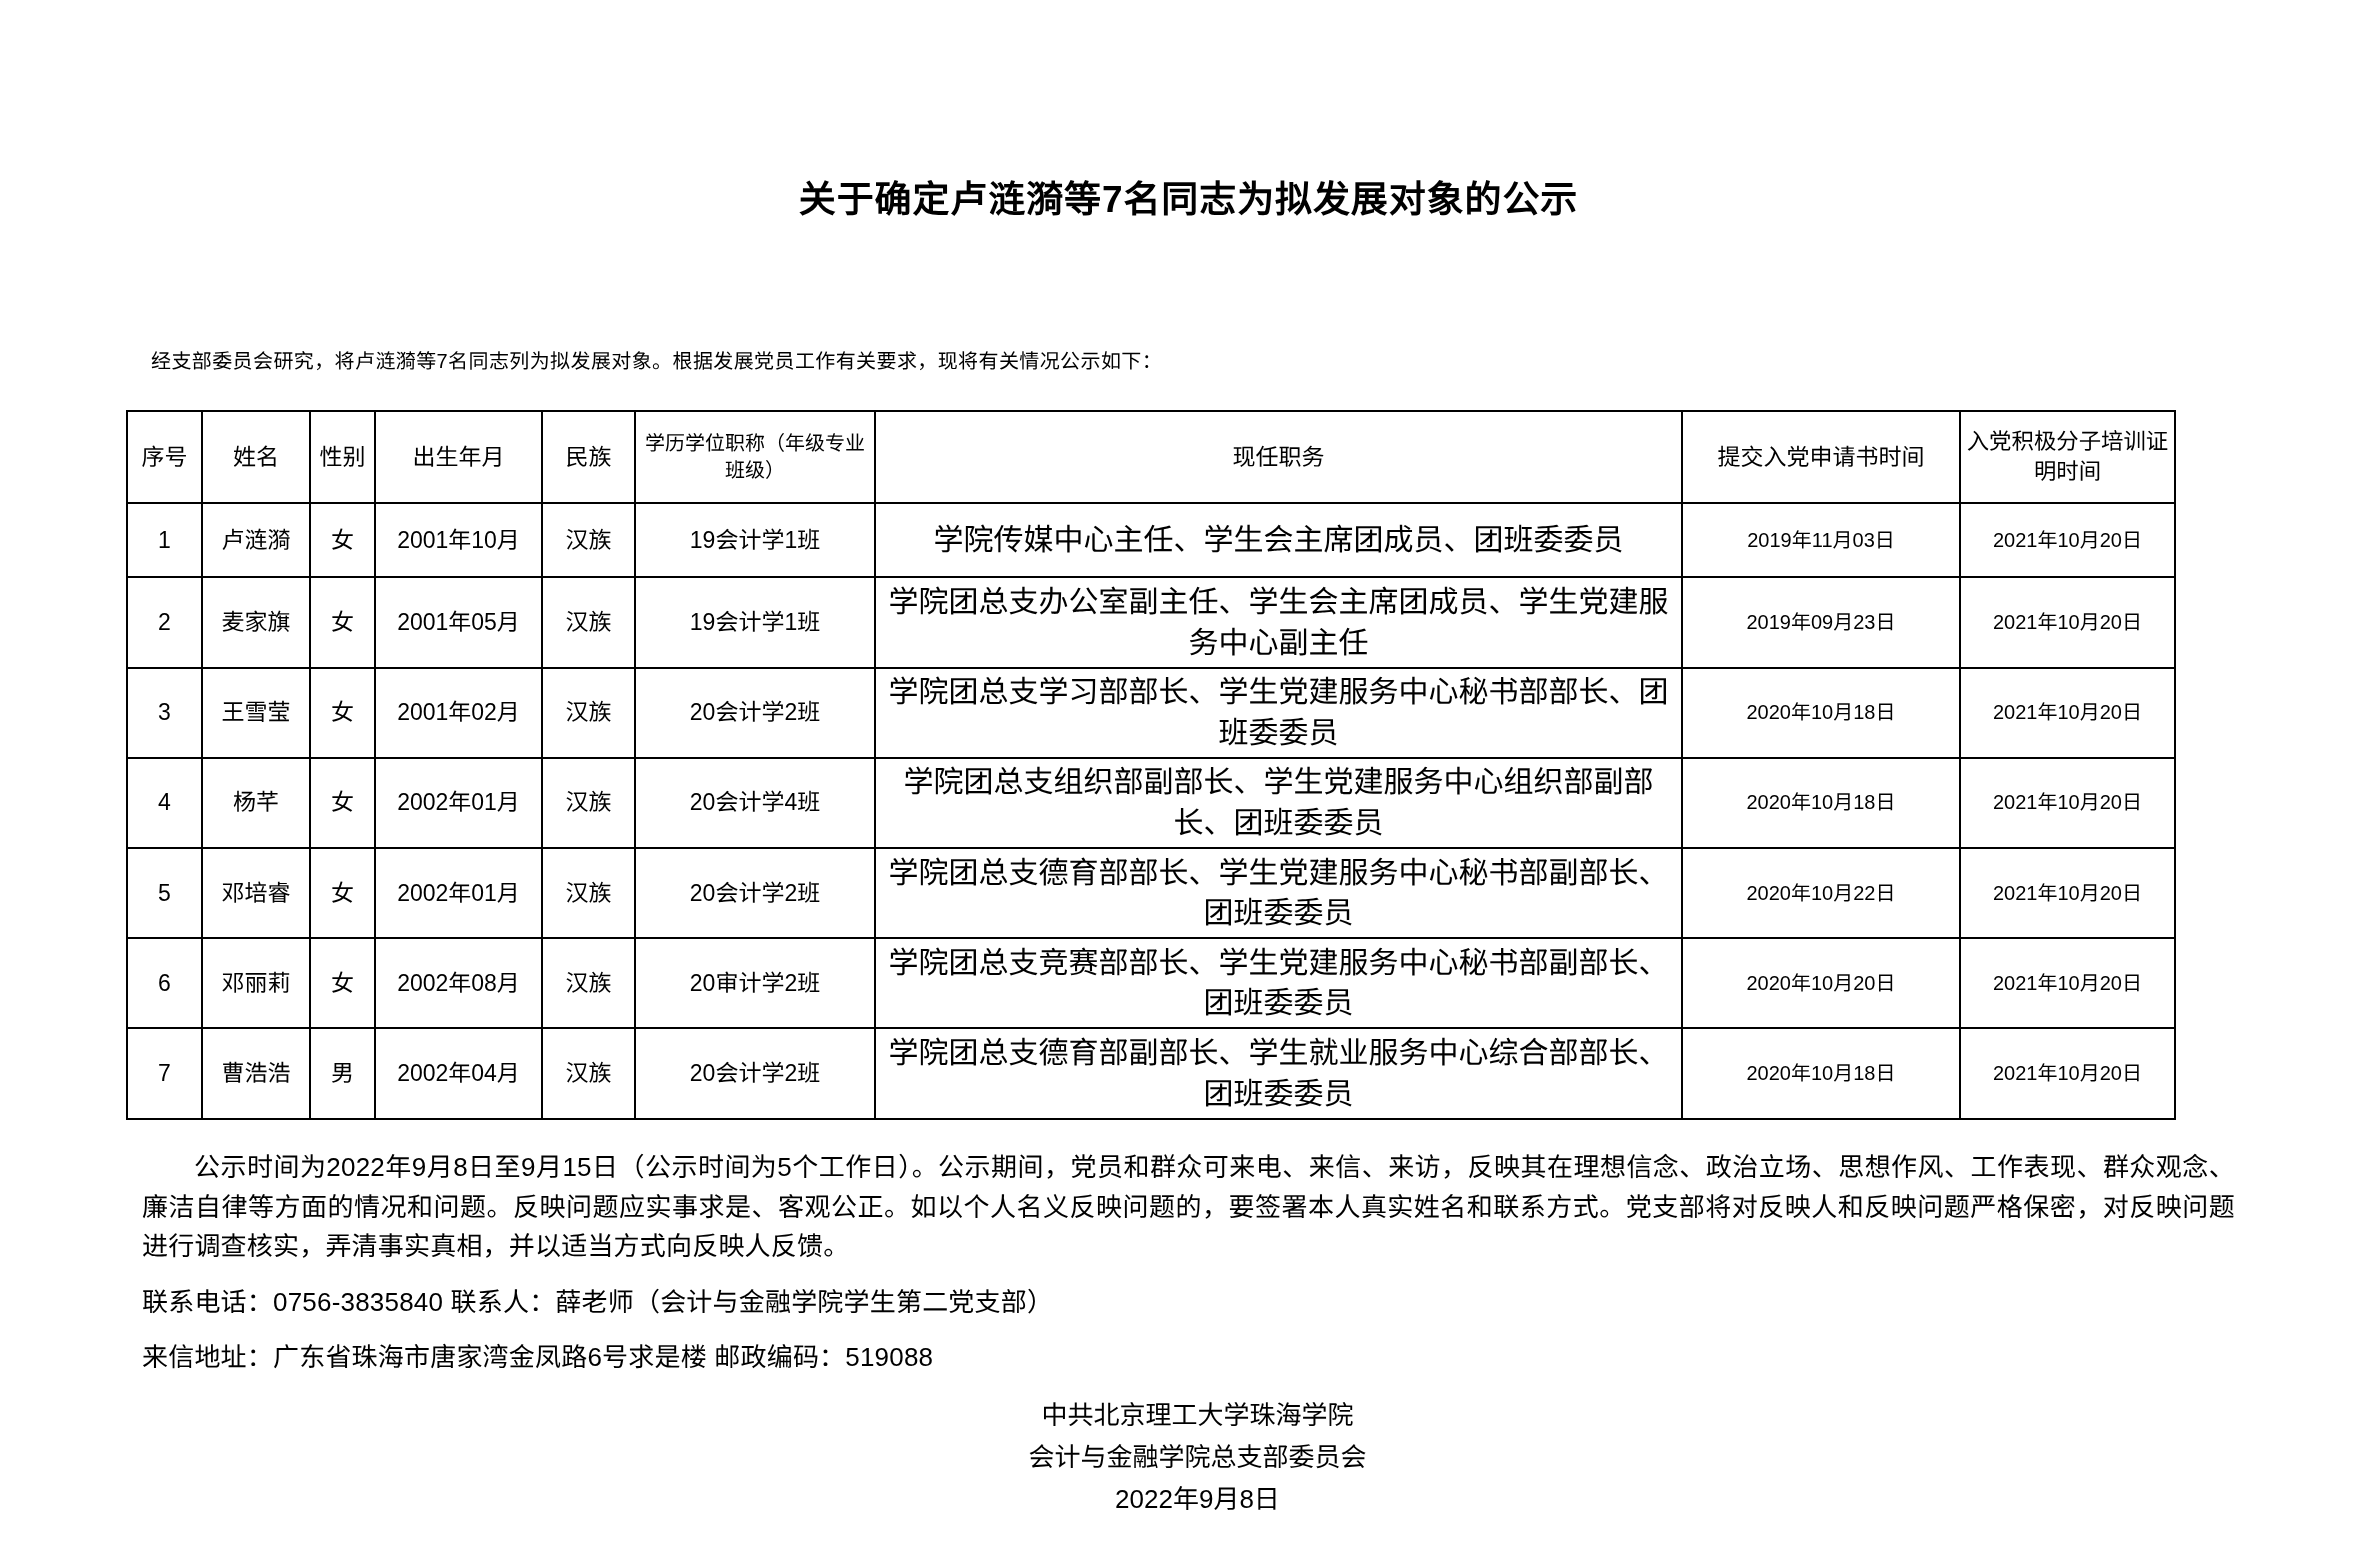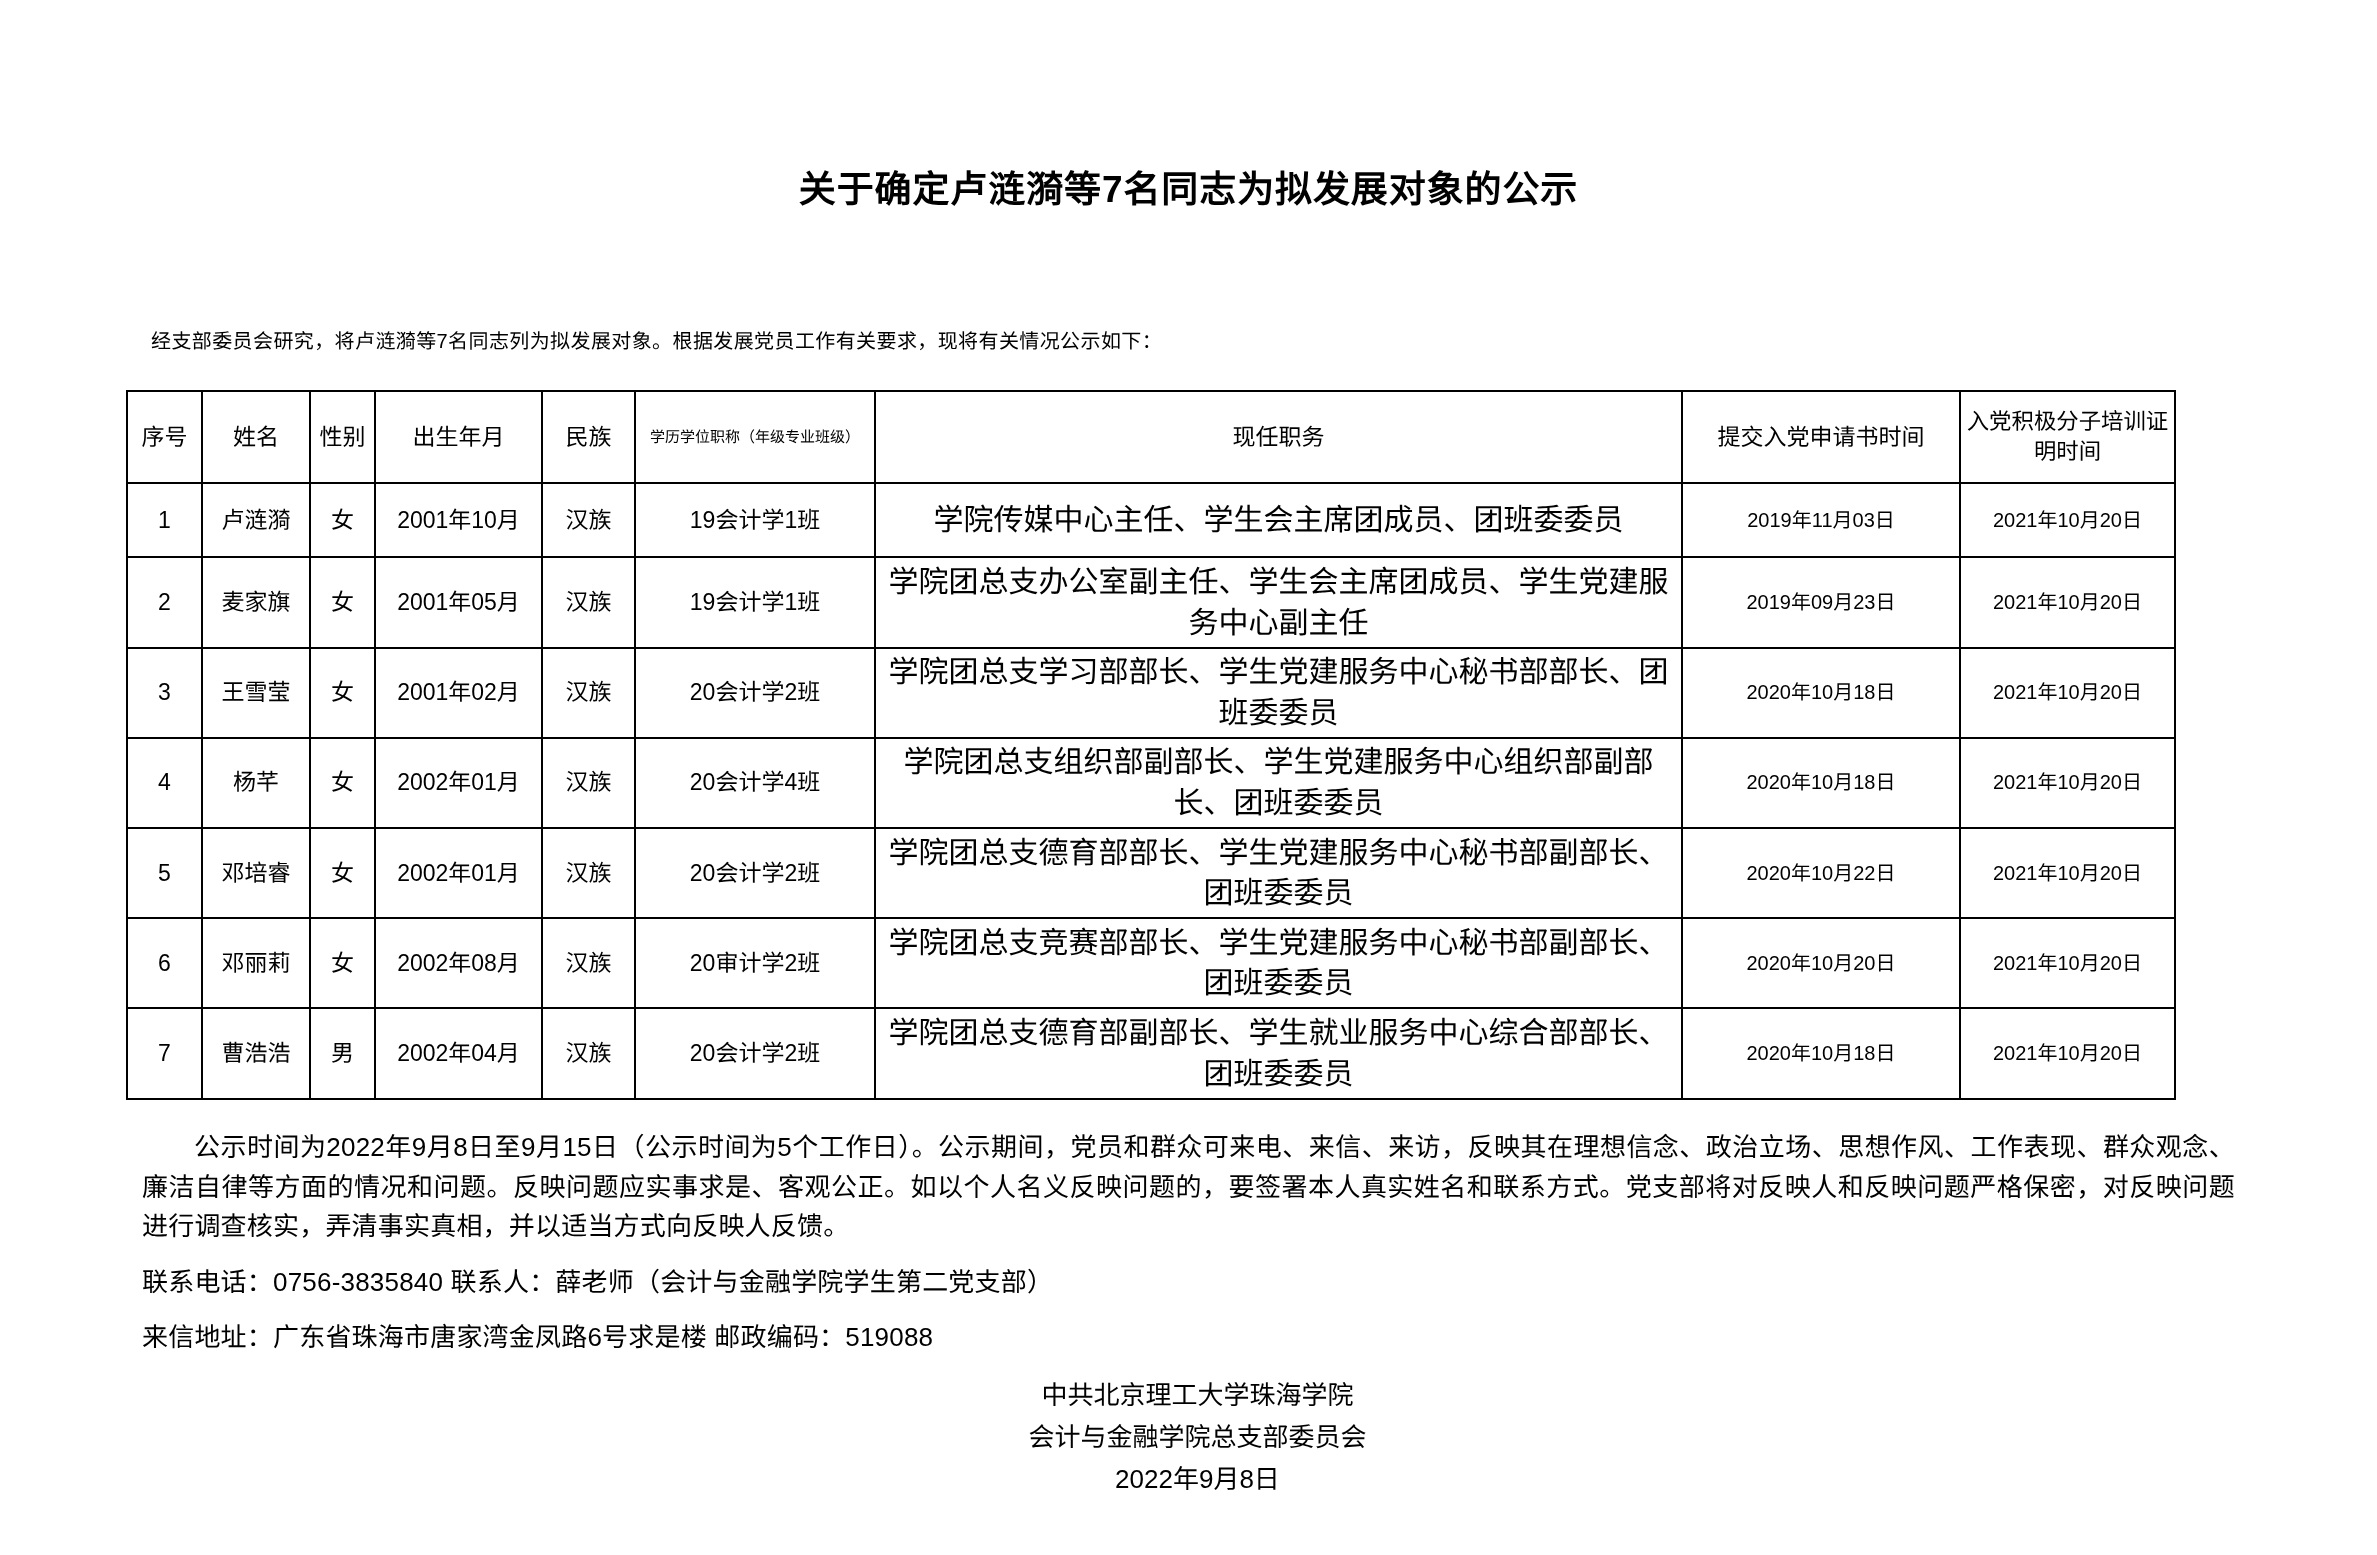--- a/index.html
+++ b/index.html
@@ -21,21 +21,21 @@
     height: 1556px;
     box-sizing: border-box;
     padding: 0;
     overflow: hidden;
   }
   .doc-title {
     text-align: center;
     font-size: 37px;
     font-weight: bold;
     letter-spacing: 0.9px;
-    margin: 6px;
+    margin: 16px;
     padding-top: 160px;
     line-height: 1.3;
   }
   .intro {
     font-size: 20px;
     line-height: 1.5;
     margin: 0;
     padding-top: 106px;
     padding-left: 151px;
     padding-right: 144px;
@@ -73,21 +73,21 @@
   col.c-sex     { width: 65px; }
   col.c-birth   { width: 167px; }
   col.c-ethnic  { width: 93px; }
   col.c-edu     { width: 240px; }
   col.c-duty    { width: 807px; }
   col.c-apply   { width: 278px; }
   col.c-train   { width: 215px; }
 
   .cell-duty { font-size: 30px; }
   .cell-date { font-size: 20px; }
-  .hdr-edu   { font-size: 15px; }
+  .hdr-edu   { font-size: 20px; }
   .hdr-train { font-size: 22.4px; line-height: 1.45; }
 
   
   .notice {
     font-size: 26px;
     line-height: 1.52;
     padding: 12.6px 126px 0 126px;
     text-align: justify;
     text-justify: inter-character;
     letter-spacing: 0.2px;

